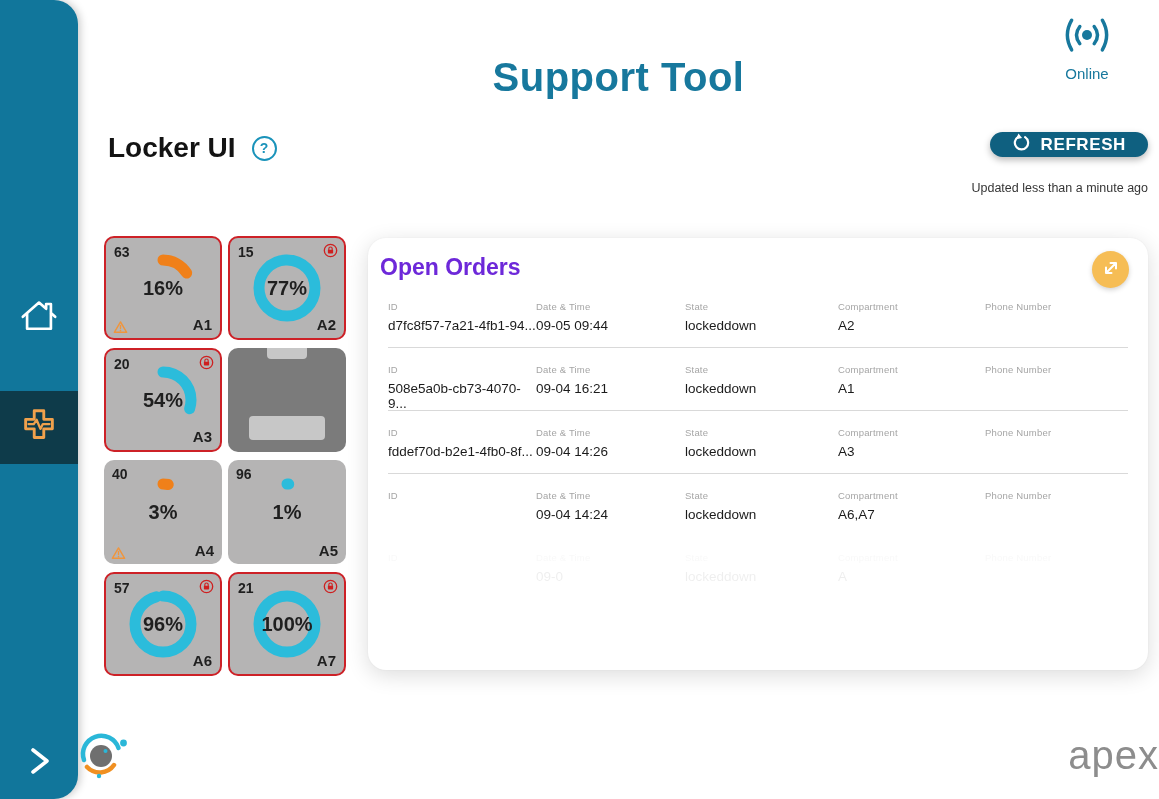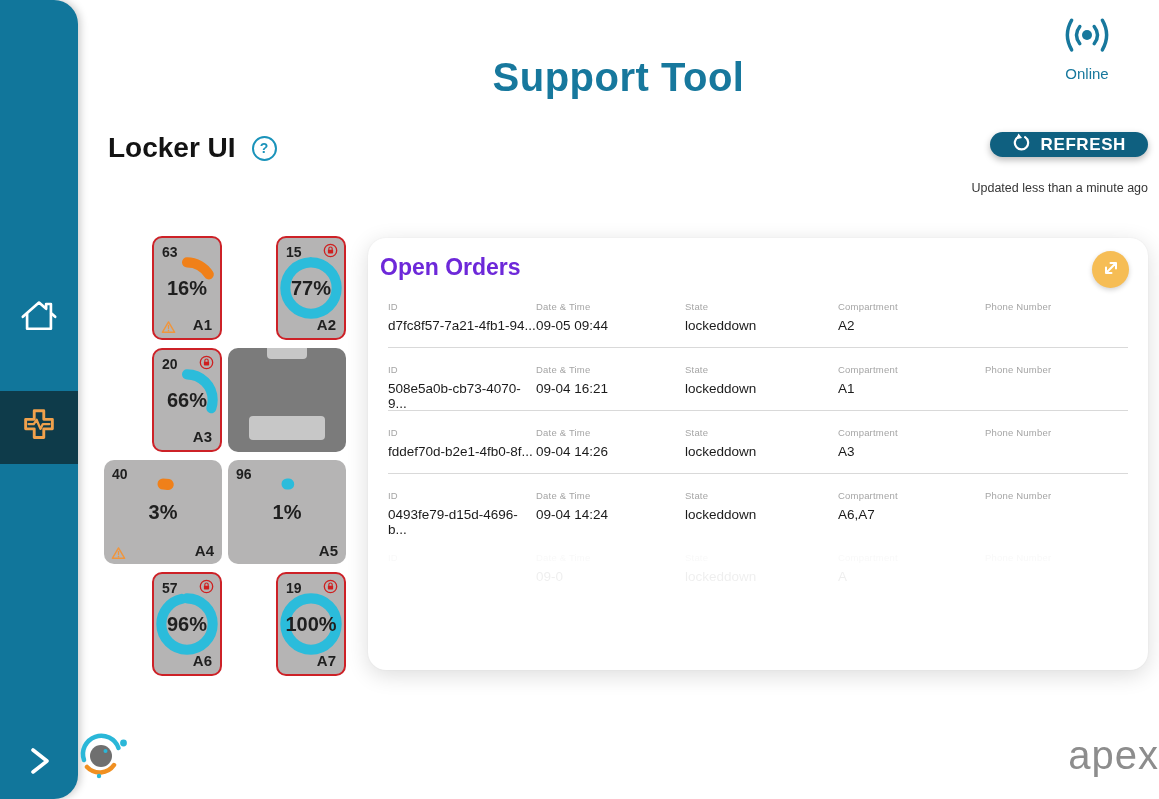--- a/index.html
+++ b/index.html
@@ -28,21 +28,21 @@
     cursor:pointer;line-height:1;}
   .refresh-btn{position:absolute;right:11px;top:132px;height:25px;border:none;border-radius:21px;
     background:#0f6080;color:#fff;font-family:inherit;font-size:17px;font-weight:700;letter-spacing:.6px;
     padding:0 22px;display:flex;align-items:center;gap:10px;cursor:pointer;
     box-shadow:0 3px 7px rgba(0,0,0,.28);}
   .updated{position:absolute;right:11px;top:181px;font-size:12.5px;color:#353535;}
   
   .tiles{position:absolute;left:104px;top:236px;display:grid;
     grid-template-columns:118px 118px;grid-auto-rows:104px;gap:8px 6px;}
   .tile{position:relative;background:#b5b4b4;border-radius:10px;box-sizing:border-box;cursor:pointer;}
-  .tile.alert{border:2.5px solid #cd2127;margin-left:48px;}
+  .tile.alert{border:2.5px solid #cd2127;}
   .door{position:absolute;top:6px;left:8px;font-size:14px;font-weight:700;color:#1f1f1f;}
   .lock{position:absolute;top:5px;right:6px;line-height:0;}
   .tlabel{position:absolute;bottom:5px;right:8px;font-size:15px;font-weight:700;color:#1f1f1f;}
   .warn{position:absolute;bottom:4px;left:7px;line-height:0;}
   .donut{position:absolute;inset:0;display:flex;align-items:center;justify-content:center;border-radius:27px;}
   .pct{position:absolute;left:0;right:0;text-align:center;font-size:20px;font-weight:700;color:#1f1f1f;}
   .screen-tile{position:relative;background:#7b7b7b;border-radius:10px;cursor:pointer;}
   .screen-notch{position:absolute;top:0;left:50%;transform:translateX(-50%);
     width:40px;height:11px;background:#c7c7c7;border-radius:0 0 4px 4px;}
   .screen-panel{position:absolute;bottom:12px;left:50%;transform:translateX(-50%);
@@ -171,21 +171,21 @@
       <svg width="15" height="15" viewBox="0 0 16 16">
         <circle cx="8" cy="8" r="6.6" fill="none" stroke="#ce2020" stroke-width="1.4"></circle>
         <path d="M6.2 7.4 V6 a1.8 1.8 0 0 1 3.6 0 V7.4" fill="none" stroke="#ce2020" stroke-width="1.2"></path>
         <rect x="5.2" y="7.2" width="5.6" height="4" rx="0.8" fill="#ce2020"></rect>
       </svg>
     </span>
     <div class="donut">
       <svg width="72" height="72" viewBox="0 0 72 72">
         <circle class="arc" cx="36" cy="36" r="28" fill="none" stroke-width="11" stroke-linecap="round" transform="rotate(-90 36 36)" stroke="#2bbcdb" stroke-dasharray="52.78 175.93"></circle>
       </svg>
-      <span class="pct">66%</span>
+      <span class="pct">54%</span>
     </div>
 
     <span class="tlabel">A3</span>
   </div>
 
   <div class="screen-tile">
     <div class="screen-notch"></div>
     <div class="screen-panel"></div>
   </div>
 
@@ -234,21 +234,21 @@
       <svg width="72" height="72" viewBox="0 0 72 72">
         <circle class="arc" cx="36" cy="36" r="28" fill="none" stroke-width="11" stroke-linecap="round" transform="rotate(-90 36 36)" stroke="#2bbcdb" stroke-dasharray="168.89 175.93"></circle>
       </svg>
       <span class="pct">96%</span>
     </div>
 
     <span class="tlabel">A6</span>
   </div>
 
   <div class="tile alert">
-    <span class="door">19</span>
+    <span class="door">21</span>
     <span class="lock">
       <svg width="15" height="15" viewBox="0 0 16 16">
         <circle cx="8" cy="8" r="6.6" fill="none" stroke="#ce2020" stroke-width="1.4"></circle>
         <path d="M6.2 7.4 V6 a1.8 1.8 0 0 1 3.6 0 V7.4" fill="none" stroke="#ce2020" stroke-width="1.2"></path>
         <rect x="5.2" y="7.2" width="5.6" height="4" rx="0.8" fill="#ce2020"></rect>
       </svg>
     </span>
     <div class="donut">
       <svg width="72" height="72" viewBox="0 0 72 72">
         <circle class="arc" cx="36" cy="36" r="28" fill="none" stroke-width="11" stroke-linecap="round" transform="rotate(-90 36 36)" stroke="#2bbcdb"></circle>
@@ -335,21 +335,20 @@
         </div>
     <div class="cell">
           <div class="col-label">Phone Number</div>
           <div class="col-value"></div>
         </div>
   </div>
 
   <div class="row">
     <div class="cell">
           <div class="col-label">ID</div>
-          <div class="col-value">0493fe79-d15d-4696-b...</div>
         </div>
     <div class="cell">
           <div class="col-label">Date &amp; Time</div>
           <div class="col-value">09-04 14:24</div>
         </div>
     <div class="cell">
           <div class="col-label">State</div>
           <div class="col-value">lockeddown</div>
         </div>
     <div class="cell">

